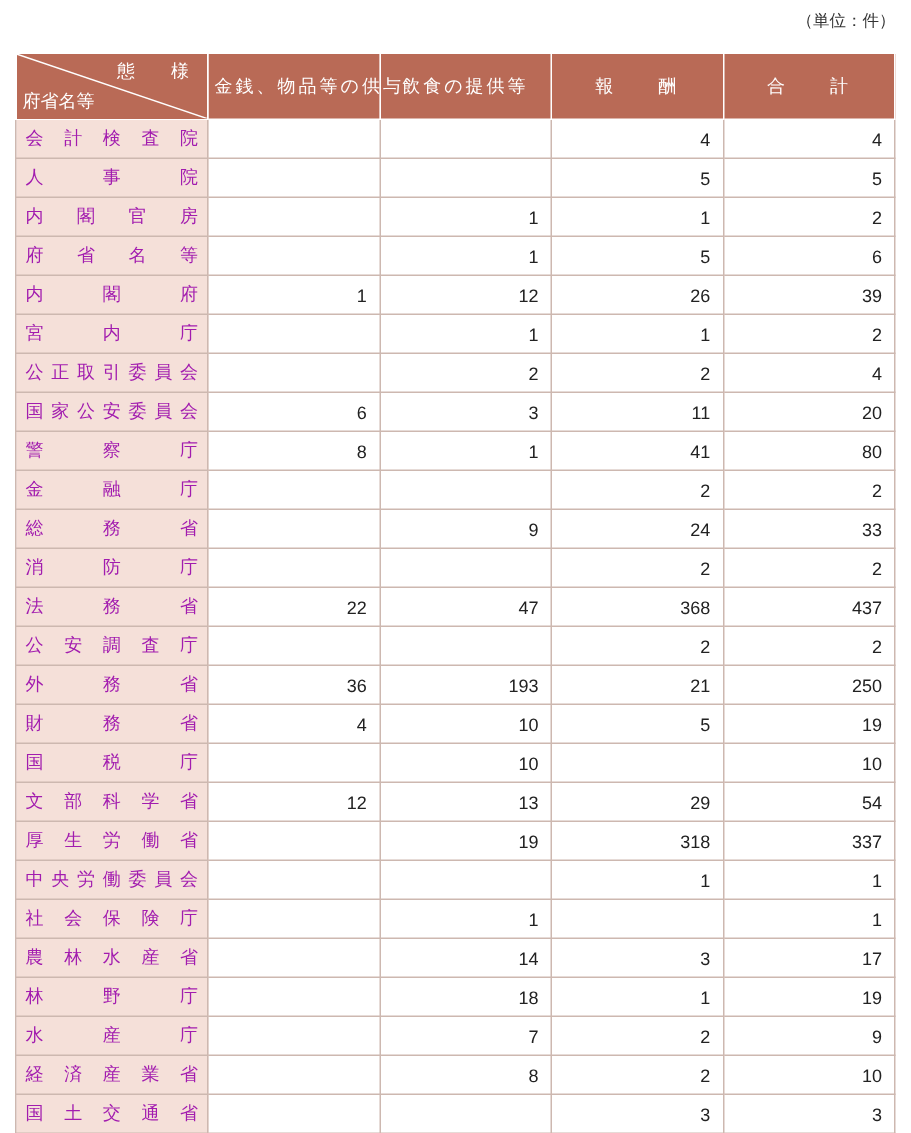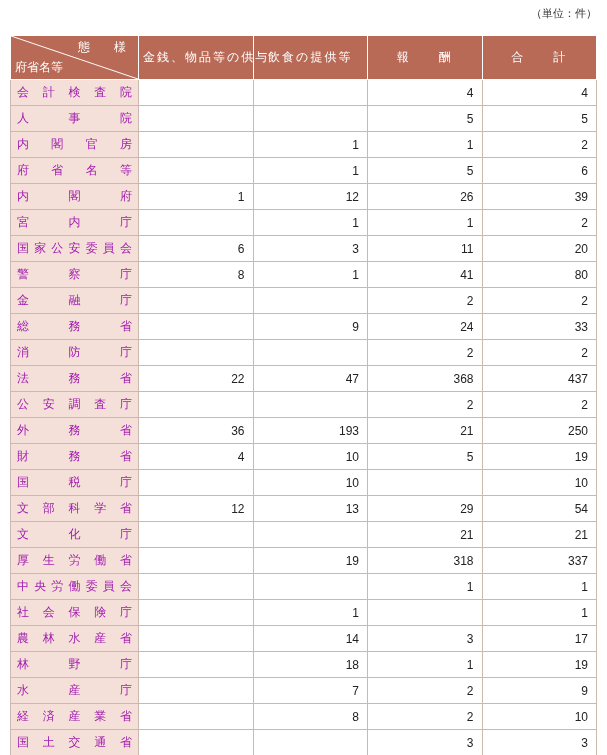--- a/index.html
+++ b/index.html
@@ -82,20 +82,27 @@
         <td class="num">39</td>
       </tr>
       <tr>
         <td class="name">宮内庁</td>
         <td class="num"></td>
         <td class="num">1</td>
         <td class="num">1</td>
         <td class="num">2</td>
       </tr>
       <tr>
+        <td class="name">公正取引委員会</td>
+        <td class="num"></td>
+        <td class="num">2</td>
+        <td class="num">2</td>
+        <td class="num">4</td>
+      </tr>
+      <tr>
         <td class="name">国家公安委員会</td>
         <td class="num">6</td>
         <td class="num">3</td>
         <td class="num">11</td>
         <td class="num">20</td>
       </tr>
       <tr>
         <td class="name">警察庁</td>
         <td class="num">8</td>
         <td class="num">1</td>
@@ -159,27 +166,20 @@
         <td class="num">10</td>
       </tr>
       <tr>
         <td class="name">文部科学省</td>
         <td class="num">12</td>
         <td class="num">13</td>
         <td class="num">29</td>
         <td class="num">54</td>
       </tr>
       <tr>
-        <td class="name">文化庁</td>
-        <td class="num"></td>
-        <td class="num"></td>
-        <td class="num">21</td>
-        <td class="num">21</td>
-      </tr>
-      <tr>
         <td class="name">厚生労働省</td>
         <td class="num"></td>
         <td class="num">19</td>
         <td class="num">318</td>
         <td class="num">337</td>
       </tr>
       <tr>
         <td class="name">中央労働委員会</td>
         <td class="num"></td>
         <td class="num"></td>

